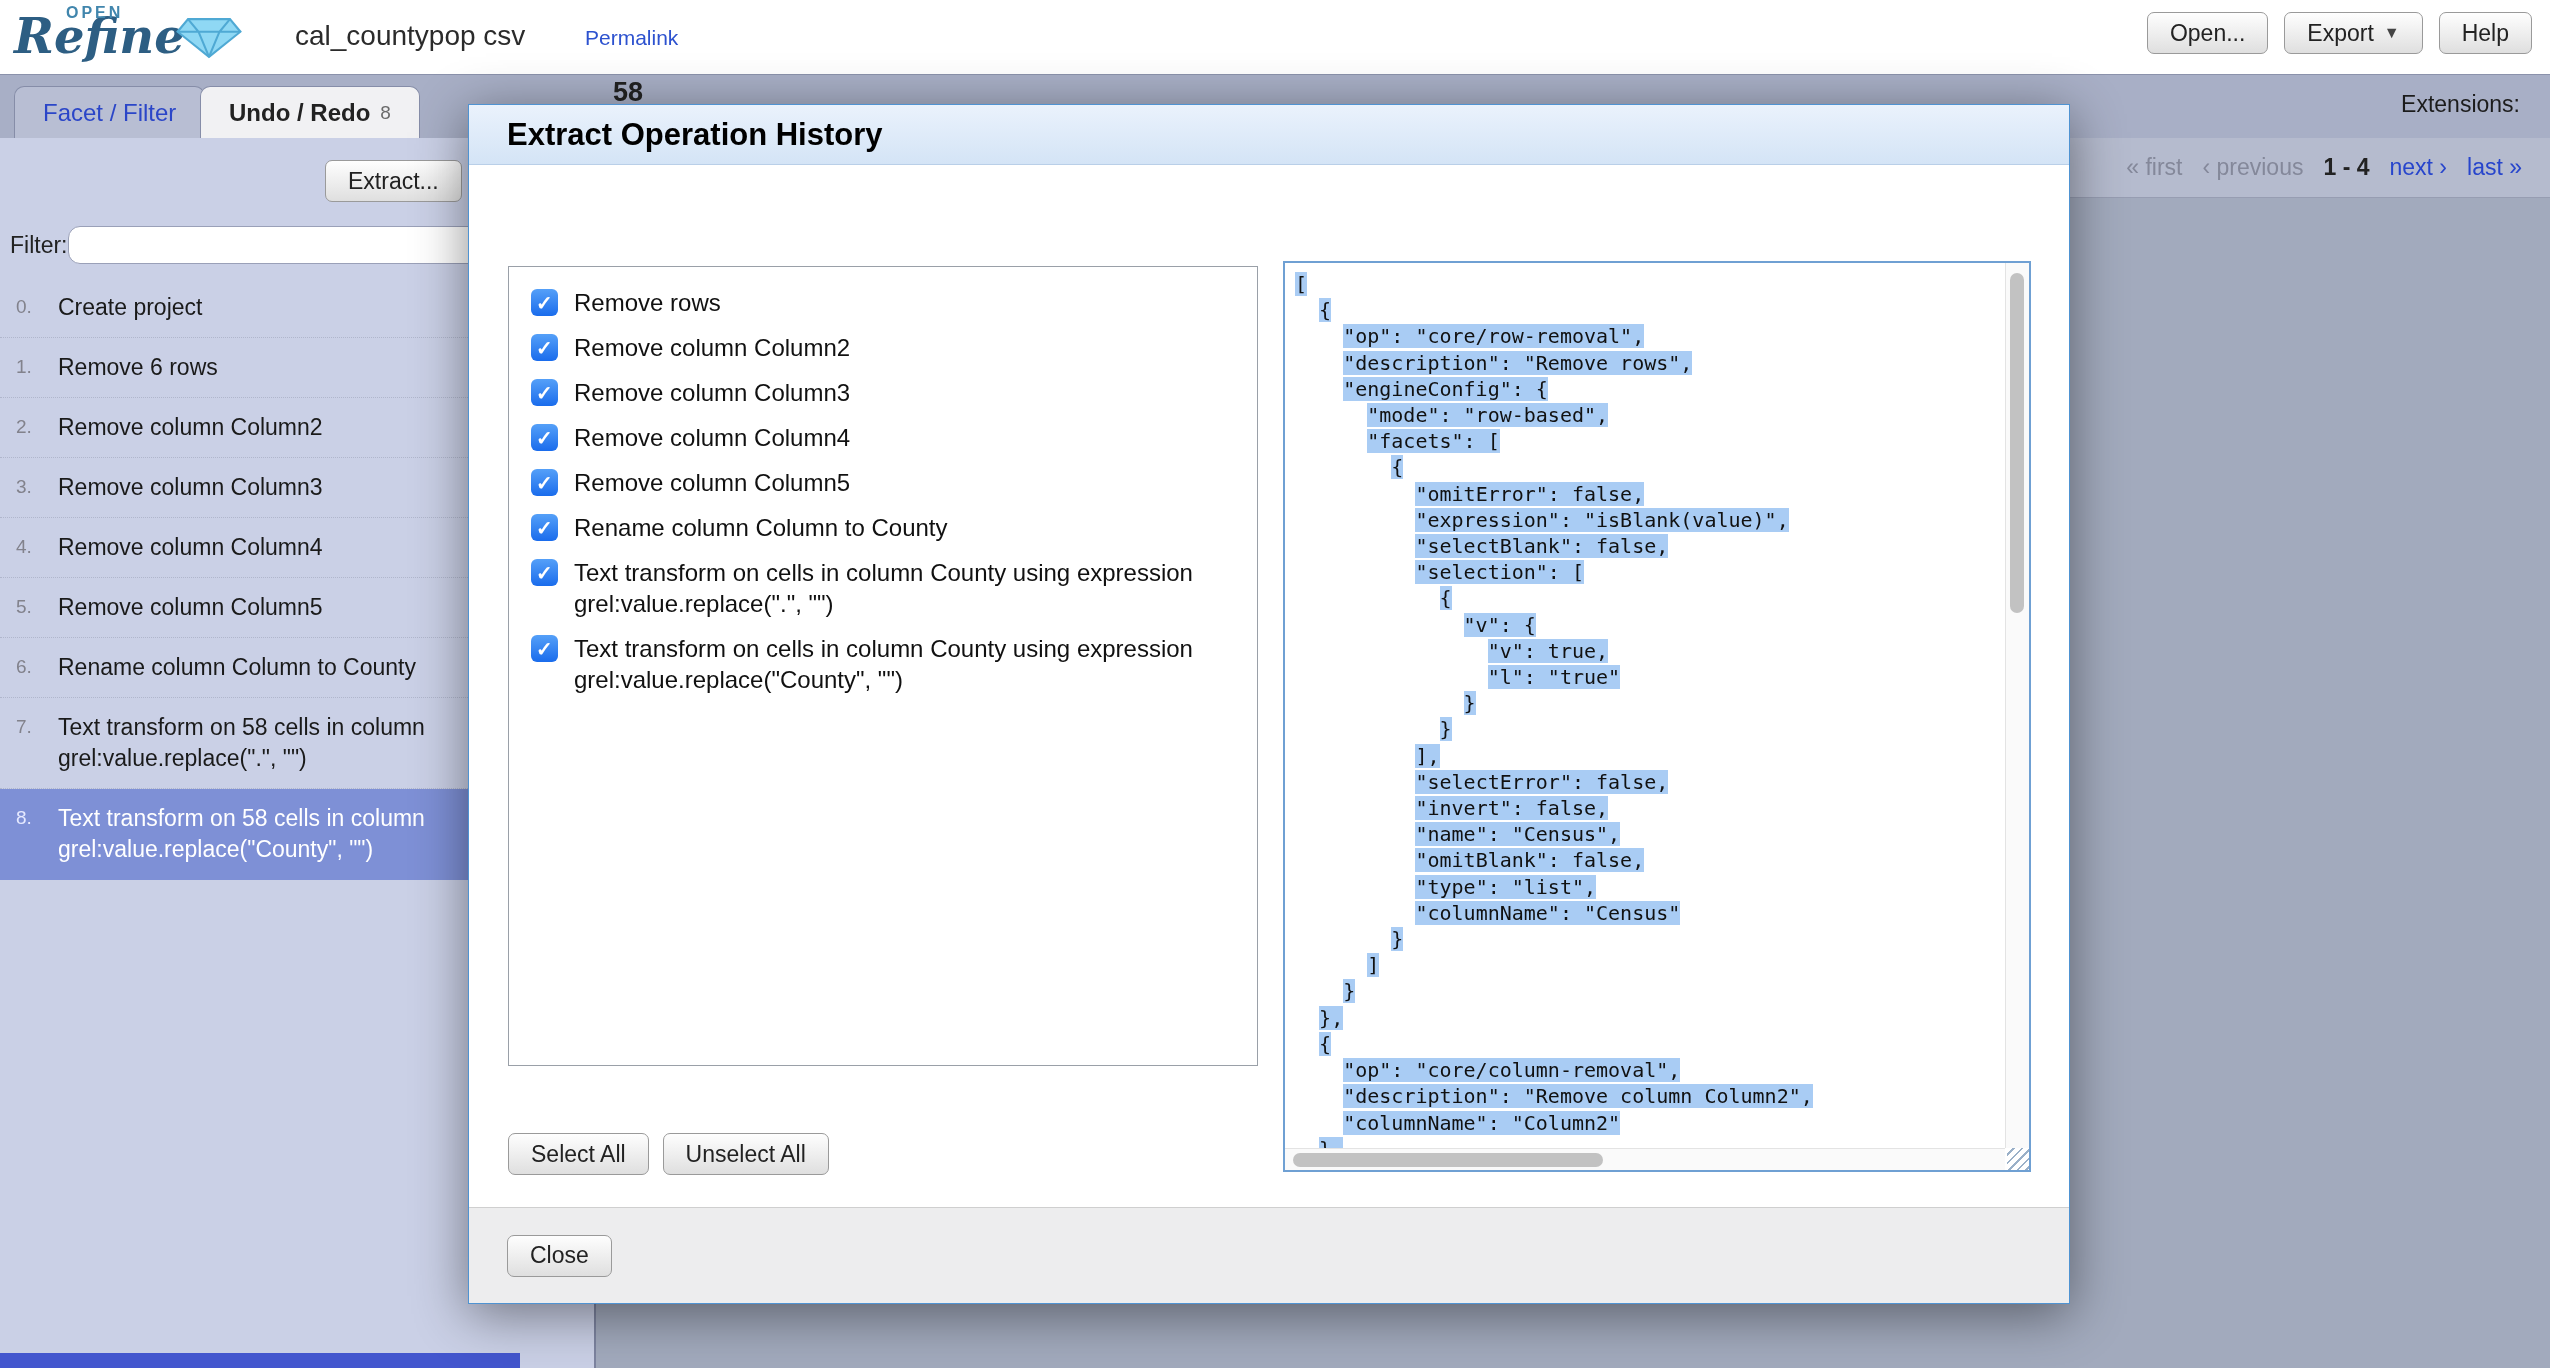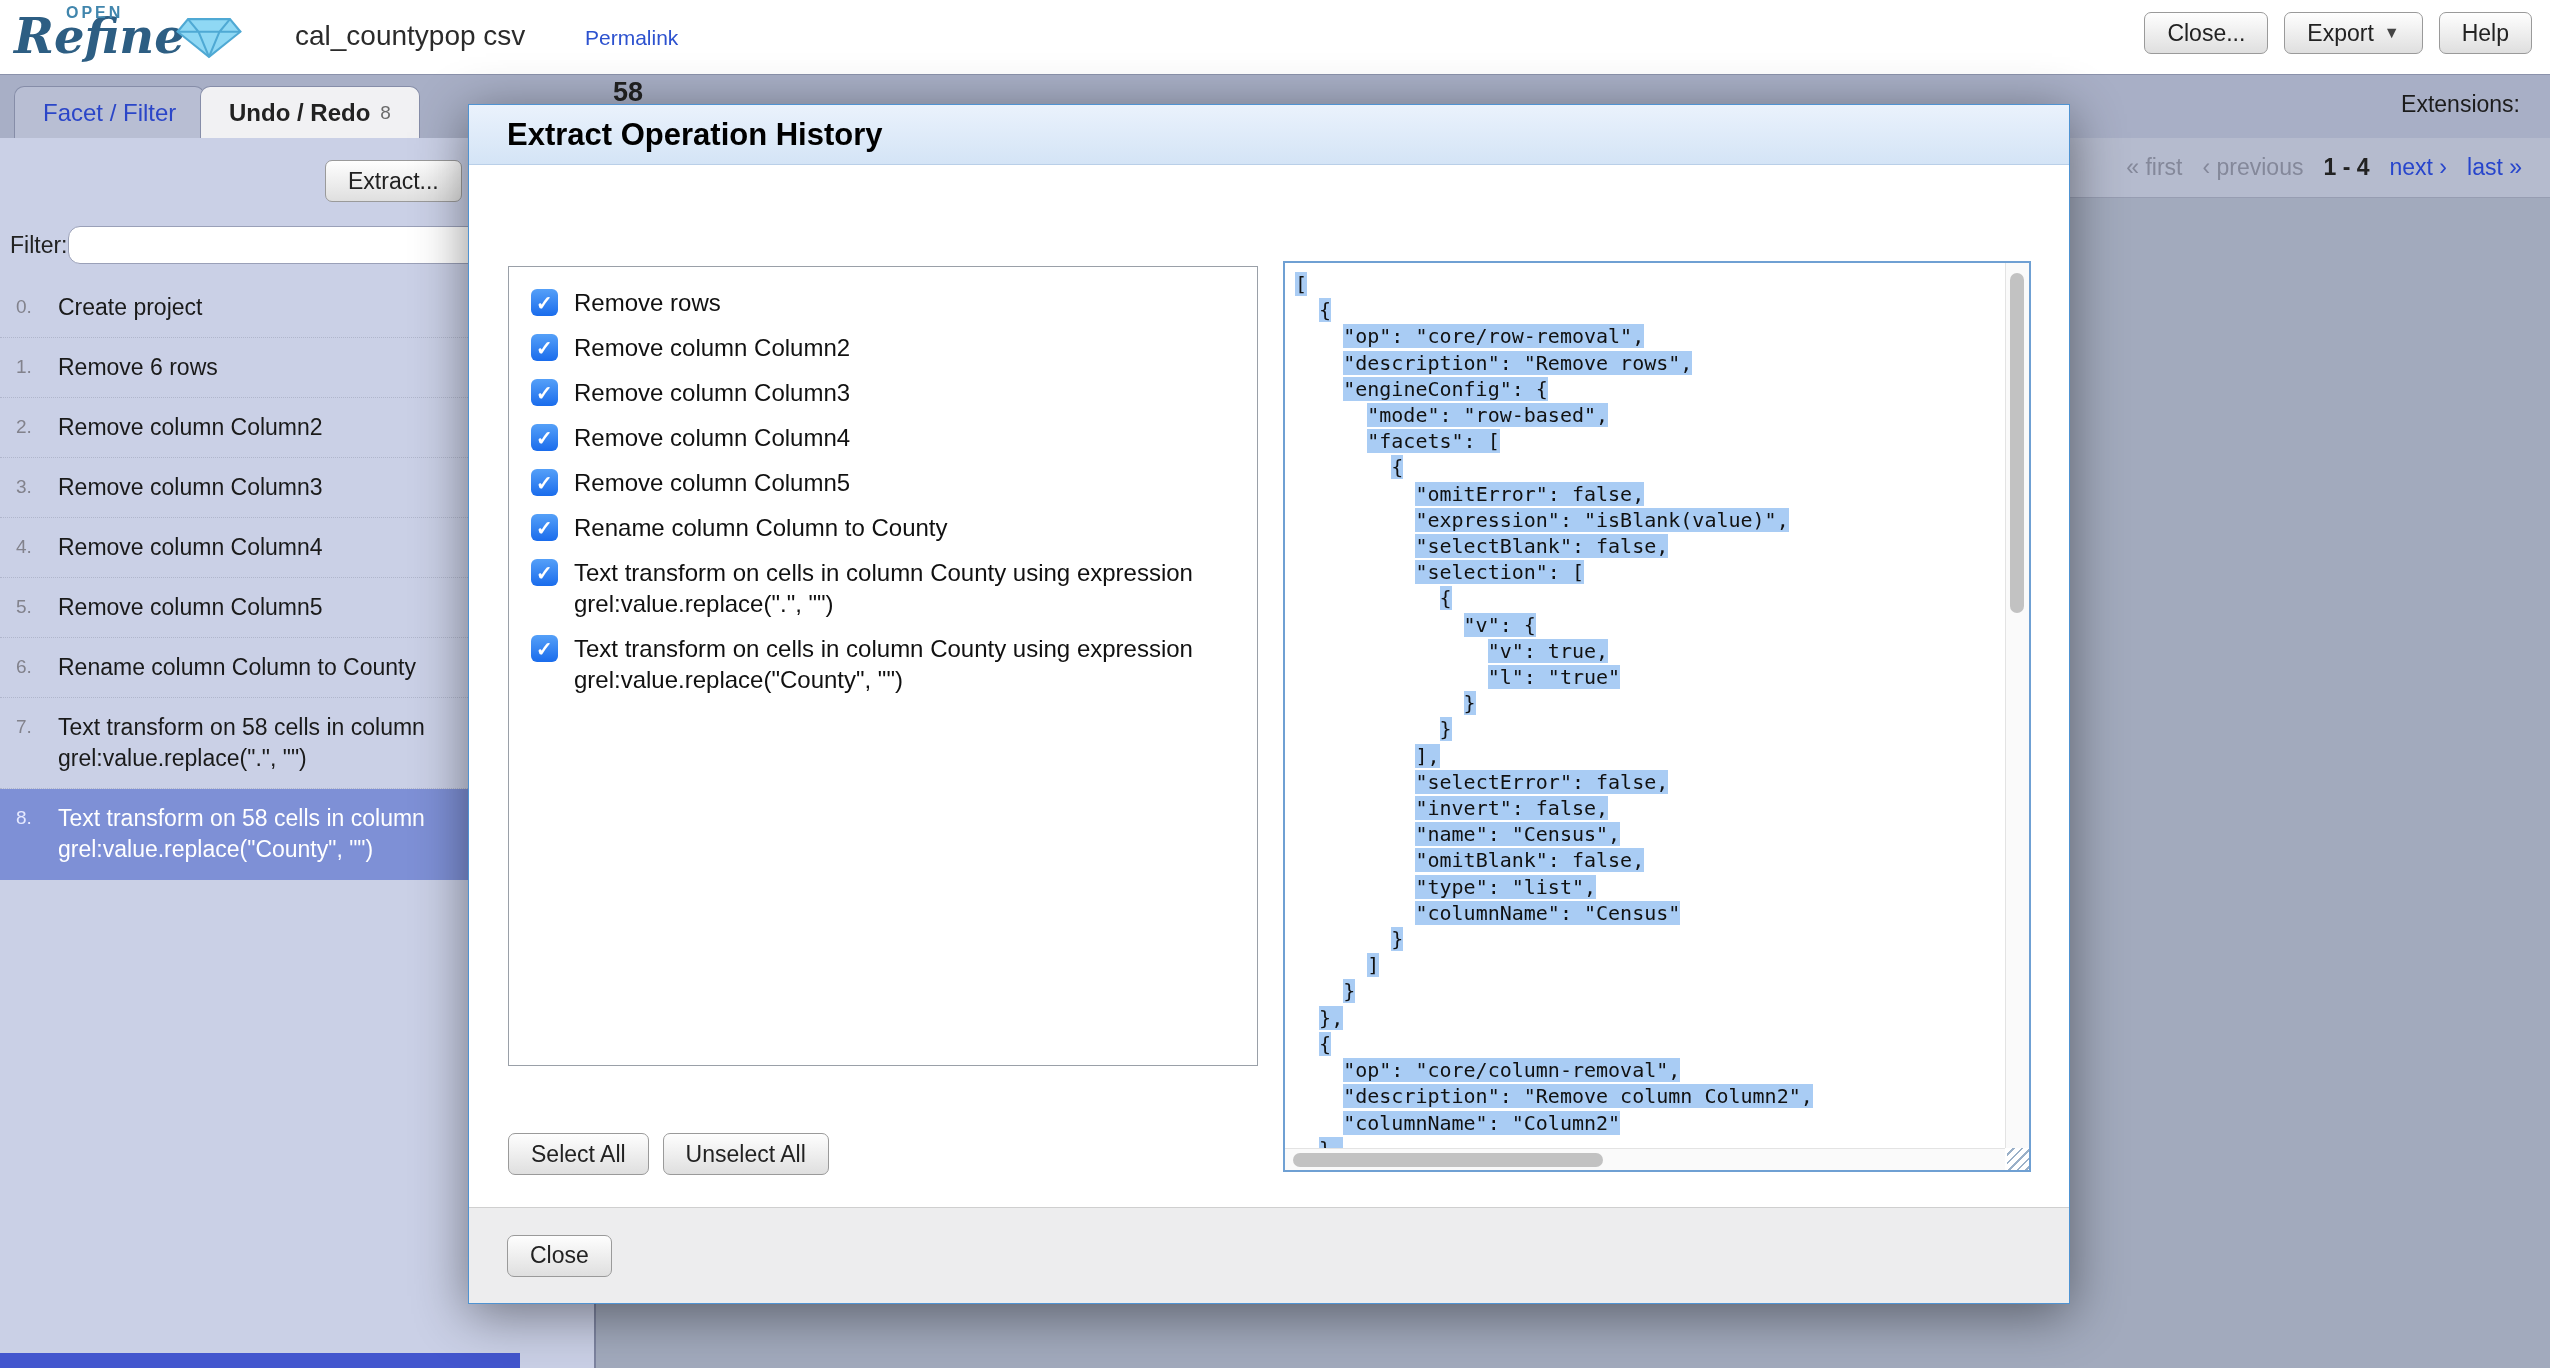--- a/index.html
+++ b/index.html
@@ -94,21 +94,21 @@
       <span class="logo-refine">Refine</span>
       <span class="logo-open">OPEN</span>
       <svg class="gem" viewBox="0 0 64 42">
         <polygon points="12,3 52,3 62,15 32,39 2,15" fill="#8fd8f4" stroke="#4fa9d4" stroke-width="2"></polygon>
         <path d="M2,15 L62,15 M12,3 L22,15 L32,39 M52,3 L42,15 L32,39" fill="none" stroke="#4fa9d4" stroke-width="2"></path>
       </svg>
     </div>
     <div class="project-title">cal_countypop csv</div>
     <a class="permalink">Permalink</a>
     <div class="header-buttons">
-      <button class="btn">Close...</button>
+      <button class="btn">Open...</button>
       <button class="btn">
         <span>Export</span>
         <span class="caret">▼</span>
       </button>
       <button class="btn">Help</button>
     </div>
   </header>
 
   <div class="tabbar">
     <div class="tab tab-inactive">

